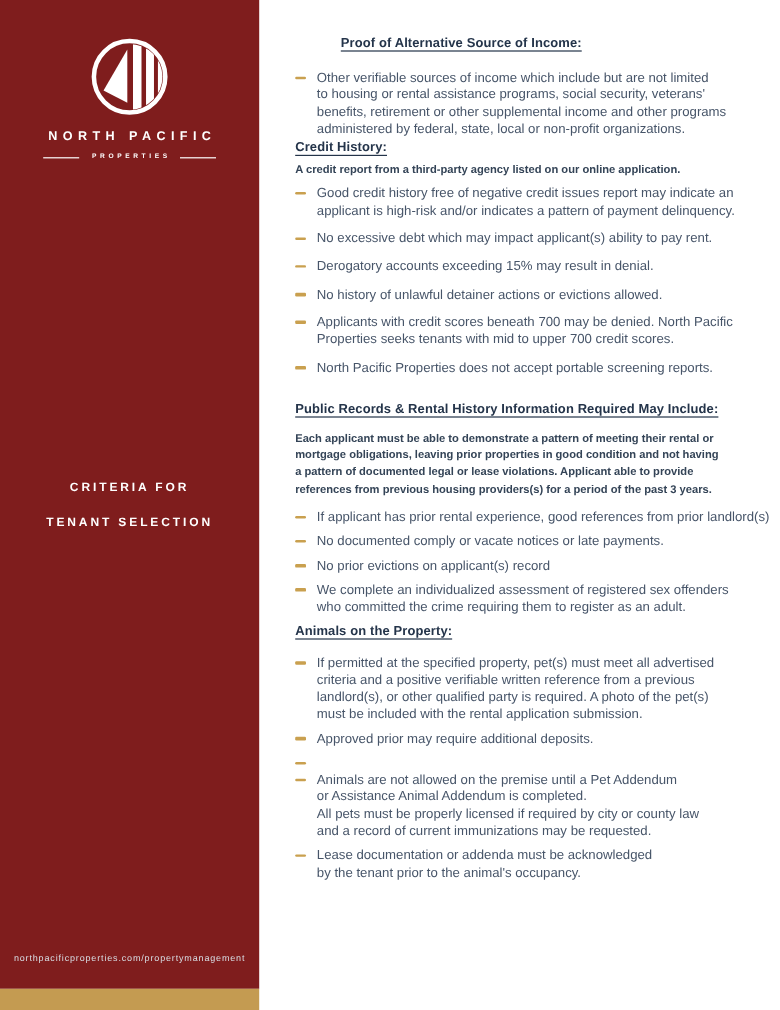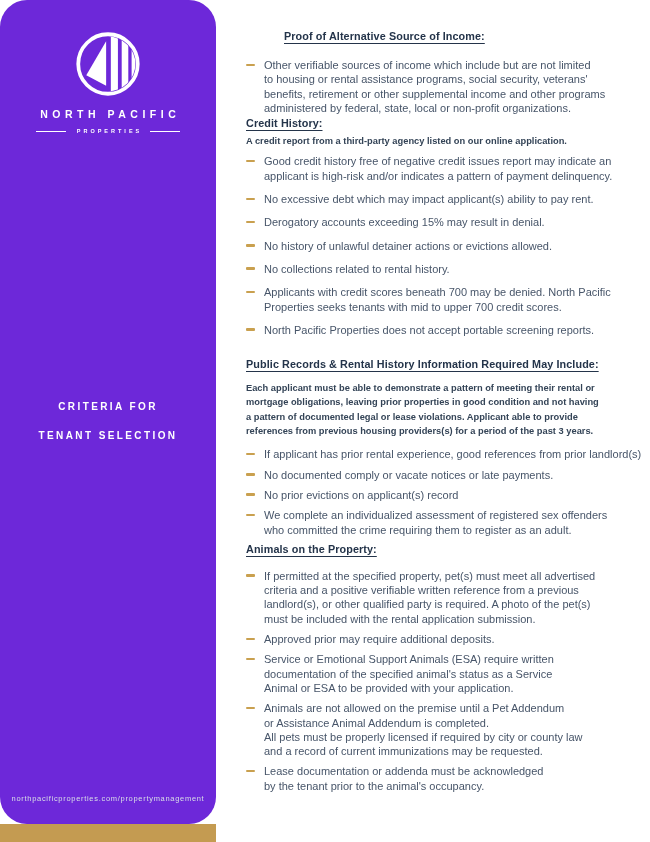--- a/index.html
+++ b/index.html
@@ -1,21 +1,21 @@
 <!DOCTYPE html>
 <html><head>
 <meta charset="utf-8">
 <style>
   html,body{margin:0;padding:0;}
   body{
     width:650px;height:842px;position:relative;background:#ffffff;
     font-family:"Liberation Sans", sans-serif;overflow:hidden;
   }
   
-  .sidebar{position:absolute;left:0;top:0;width:216px;height:824px;background:#6d28d9;border-radius:27px;}
+  .sidebar{position:absolute;left:0;top:0;width:216px;height:824px;background:#7f1d1d;}
   .logo-wrap{position:absolute;top:30px;left:0;width:100%;text-align:center;}
   .logo-svg{display:block;margin:0 auto;}
   .brand-name{margin-top:10px;color:#ffffff;font-weight:bold;font-size:10.5px;
     letter-spacing:4.5px;padding-left:4.5px;white-space:nowrap;}
   .brand-sub-row{display:flex;align-items:center;justify-content:center;gap:8px;margin-top:8px;}
   .brand-sub-row .rule{width:30px;height:1px;background:#ffffff;}
   .brand-sub{color:#ffffff;font-size:5.5px;font-weight:bold;letter-spacing:3px;padding-left:3px;white-space:nowrap;}
   .tagline{position:absolute;top:392px;left:0;width:100%;text-align:center;color:#ffffff;
     font-weight:bold;font-size:10px;letter-spacing:2.4px;line-height:29px;}
   .website{position:absolute;top:794px;left:0;width:100%;text-align:center;color:#D9DFE6;
@@ -110,24 +110,20 @@
     <div class="bullet">
       <span class="dash"></span>
       <p class="btxt">Derogatory accounts exceeding 15% may result in denial.</p>
     </div>
     <div class="bullet">
       <span class="dash"></span>
       <p class="btxt">No history of unlawful detainer actions or evictions allowed.</p>
     </div>
     <div class="bullet">
       <span class="dash"></span>
-      <p class="btxt">No collections related to rental history.</p>
-    </div>
-    <div class="bullet">
-      <span class="dash"></span>
       <p class="btxt">Applicants with credit scores beneath 700 may be denied. North Pacific
 Properties seeks tenants with mid to upper 700 credit scores.</p>
     </div>
     <div class="bullet">
       <span class="dash"></span>
       <p class="btxt">North Pacific Properties does not accept portable screening reports.</p>
     </div>
   </section>
 
   <section id="s3" class="section">
@@ -163,23 +159,20 @@
 criteria and a positive verifiable written reference from a previous
 landlord(s), or other qualified party is required. A photo of the pet(s)
 must be included with the rental application submission.</p>
     </div>
     <div class="bullet">
       <span class="dash"></span>
       <p class="btxt">Approved prior may require additional deposits.</p>
     </div>
     <div class="bullet">
       <span class="dash"></span>
-      <p class="btxt">Service or Emotional Support Animals (ESA) require written
-documentation of the specified animal's status as a Service
-Animal or ESA to be provided with your application.</p>
     </div>
     <div class="bullet">
       <span class="dash"></span>
       <p class="btxt">Animals are not allowed on the premise until a Pet Addendum
 or Assistance Animal Addendum is completed.
 All pets must be properly licensed if required by city or county law
 and a record of current immunizations may be requested.</p>
     </div>
     <div class="bullet">
       <span class="dash"></span>

